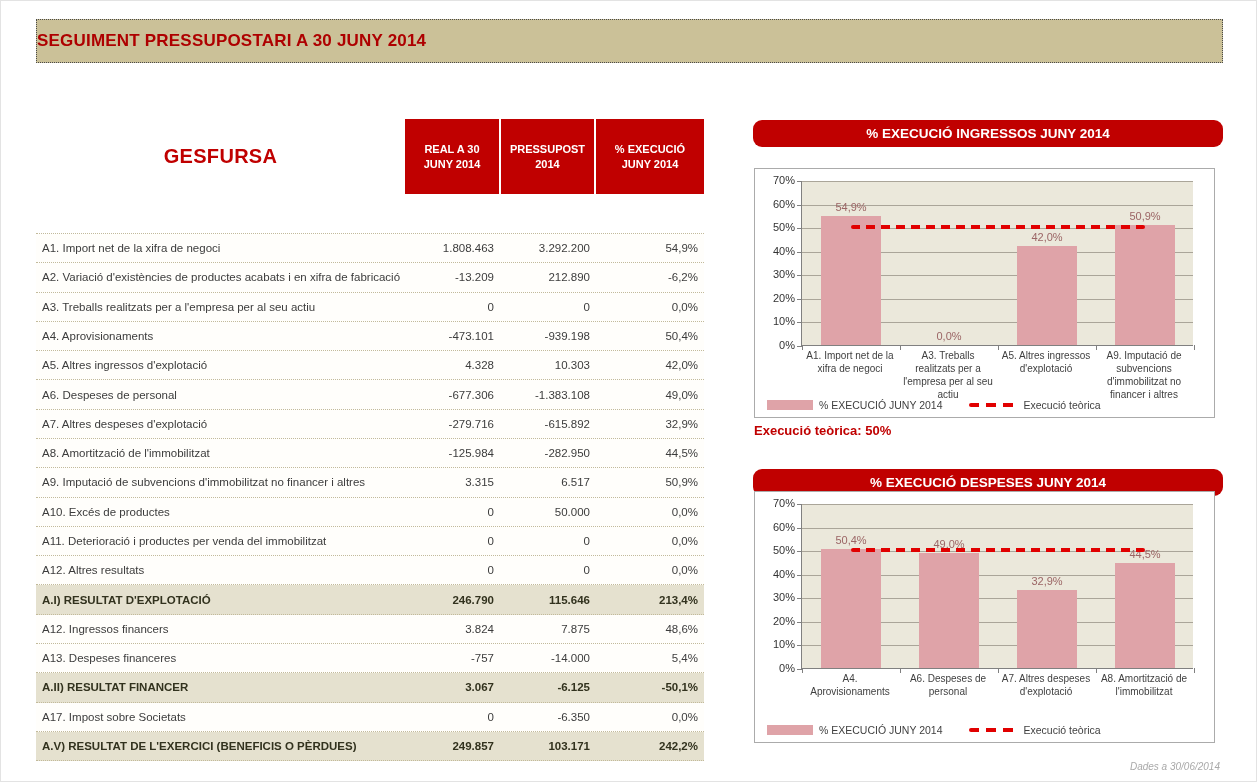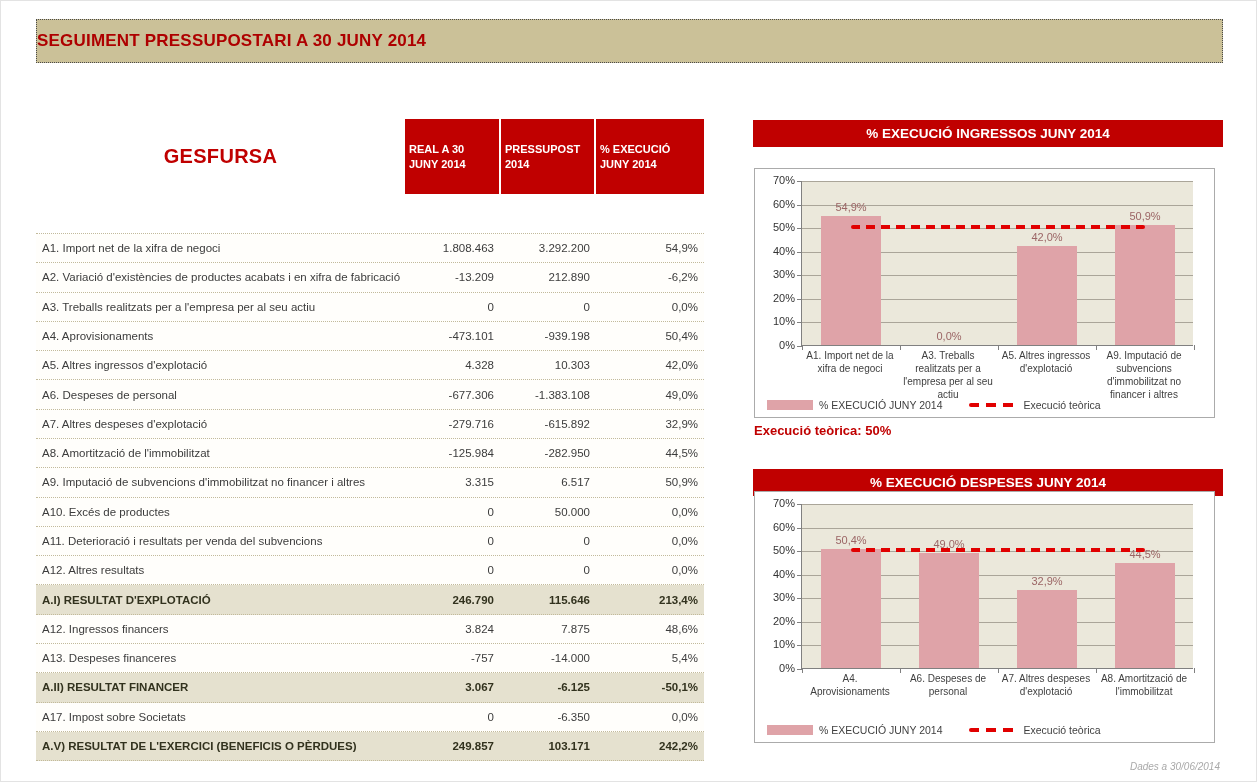--- a/index.html
+++ b/index.html
@@ -10,40 +10,40 @@
   
   .header-band { position:absolute; left:35px; top:18px; width:1187px; height:44px;
     background:#cbc198; border:1px dotted #4a4a4a; display:flex; align-items:center; }
   .header-band span { color:#ae0000; font-weight:bold; font-size:17px; letter-spacing:0.2px; }
 
   
   .tbl-title { position:absolute; left:35px; top:118px; width:369px; height:75px;
     display:flex; align-items:center; justify-content:center;
     color:#c00000; font-weight:bold; font-size:20px; letter-spacing:0.3px; }
   .col-head { position:absolute; top:118px; height:75px; background:#c00000; color:#fff;
-    font-weight:bold; font-size:11px; text-align:left;
+    font-weight:bold; font-size:11px; text-align:center;
     display:flex; align-items:center; justify-content:center; line-height:1.35; padding:0 4px; }
   #colh1 { left:404px; width:94px; }
   #colh2 { left:500px; width:93px; }
   #colh3 { left:595px; width:108px; }
 
   
   .tbody { position:absolute; left:35px; top:232px; width:668px; height:528px;
     display:flex; flex-direction:column; border-top:1px dotted #c2ba9b; }
   .trow { flex:1; display:flex; align-items:center; border-bottom:1px dotted #c2ba9b;
     font-size:11.5px; color:#3c3c3c; background:#fffefb; }
   .trow .lbl { flex:1; padding-left:6px; white-space:nowrap; overflow:hidden; }
   .trow .num { width:90px; text-align:right; padding-right:6px; }
   .trow .num.c2 { width:96px; }
   .trow .num.c3 { width:108px; }
   .trow.total { background:#e5e1cf; font-weight:bold; color:#32321e; }
 
   
   .chart-title { position:absolute; left:752px; width:470px; height:27px; background:#c00000;
-    color:#fff; font-weight:bold; font-size:13.5px; display:flex; align-items:center; justify-content:center; }
+    color:#fff; font-weight:bold; font-size:13.5px; display:flex; align-items:center; justify-content:center;border-radius:9px; }
   .chart-box { position:absolute; left:753px; width:461px; background:#fff; border:1px solid #ababab; }
   #chart1-box { top:167px; height:250px; }
   #chart2-box { top:490px; height:252px; }
   .plot { position:absolute; left:46px; top:12px; width:392px; height:165px; background:#ebe8db;
     border-left:1px solid #808080; border-bottom:1px solid #808080; }
   .gridline { position:absolute; left:0; width:100%; height:1px; background:#aaa599; }
   .ytick { position:absolute; left:-5px; width:5px; height:1px; background:#808080; }
   .ylab { position:absolute; left:0; width:40px; text-align:right; font-size:11px; color:#333; }
   .bar { position:absolute; bottom:0; background:#dfa3a8; }
   .val-label { position:absolute; transform:translateX(-50%); font-size:11px; color:#9b6565; white-space:nowrap; }
@@ -130,21 +130,21 @@
         <span class="num c2">6.517</span>
         <span class="num c3">50,9%</span>
       </div>
       <div class="trow">
         <span class="lbl">A10. Excés de productes</span>
         <span class="num c1">0</span>
         <span class="num c2">50.000</span>
         <span class="num c3">0,0%</span>
       </div>
       <div class="trow">
-        <span class="lbl">A11. Deterioració i resultats per venda del subvencions</span>
+        <span class="lbl">A11. Deterioració i productes per venda del immobilitzat</span>
         <span class="num c1">0</span>
         <span class="num c2">0</span>
         <span class="num c3">0,0%</span>
       </div>
       <div class="trow">
         <span class="lbl">A12. Altres resultats</span>
         <span class="num c1">0</span>
         <span class="num c2">0</span>
         <span class="num c3">0,0%</span>
       </div>

